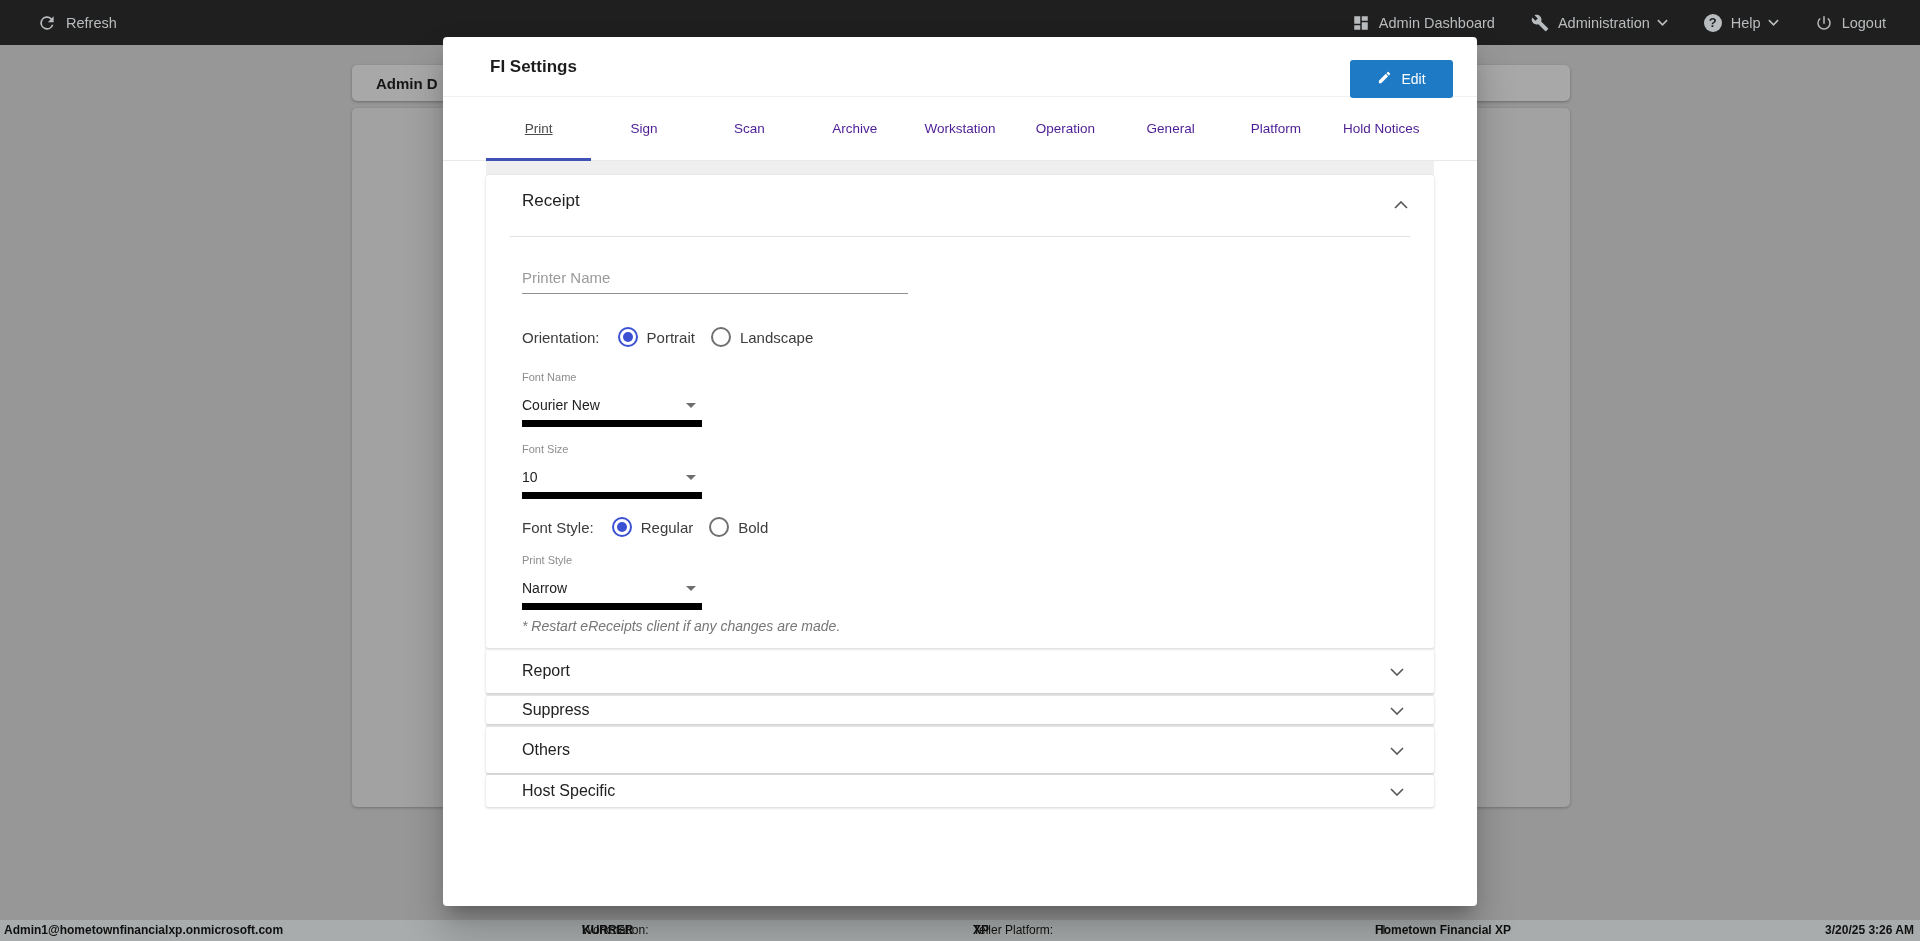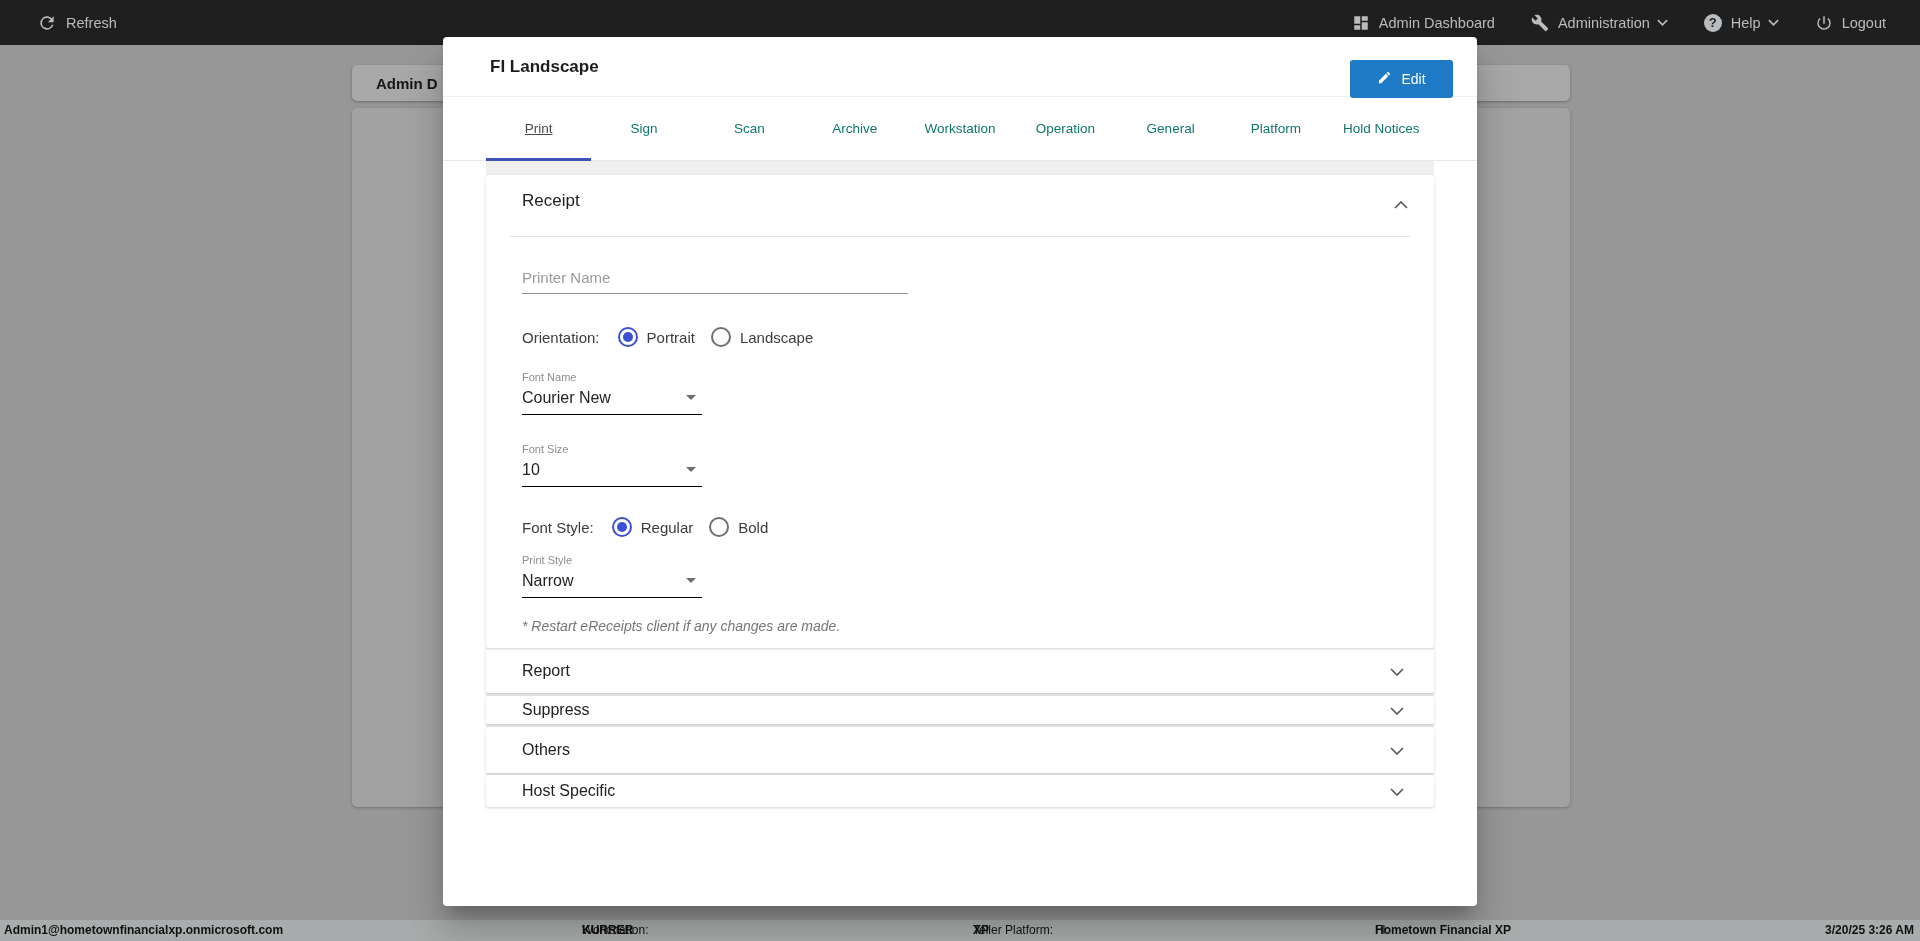--- a/index.html
+++ b/index.html
@@ -68,21 +68,21 @@
     position:absolute; top:23px; right:24px; width:103px; height:38px;
     background:#1e7ac4; color:#fff; border:none; border-radius:3px;
     display:flex; align-items:center; justify-content:center; gap:9px;
     font-size:14px; font-family:inherit; cursor:pointer;
   }
 
   
   .tabbar { height:64px; border-bottom:1px solid #e9e9e9; display:flex; padding:0 43px; }
   .tab {
     flex:1; display:flex; align-items:center; justify-content:center;
-    font-size:13.5px; color:#0f766e; position:relative; cursor:pointer; white-space:nowrap;
+    font-size:13.5px; color:#4c1d95; position:relative; cursor:pointer; white-space:nowrap;
   }
   .tab.active { color:#4a4a4a;text-decoration:underline; }
   .tab.active::after {
     content:""; position:absolute; left:0; right:0; bottom:-1px; height:3px; background:#3f51b5;
   }
 
   
   .content { margin:0 43px; background:#efefef; padding-top:14px; }
   .card { background:#fff; border-radius:2px; box-shadow:0 1px 3px rgba(0,0,0,.18); }
   .card-receipt { position:relative; height:473px; }
@@ -123,22 +123,22 @@
   .radio.selected::after {
     content:""; position:absolute; inset:3px; border-radius:50%; background:#3b50d2;
   }
 
   .field { position:absolute; left:36px; width:180px; cursor:pointer; }
   .field-font-name  { top:196px; }
   .field-font-size  { top:268px; }
   .field-print-style{ top:379px; }
   .flabel { font-size:11px; color:#8d8d8d; }
   .fvalue {
-    position:relative; margin-top:3px; padding:3px 0 7px;
-    border-bottom:1px solid #000000; font-size:16px; color:#222;
+    position:relative; margin-top:11px; padding:3px 0 7px;
+    border-bottom:7px solid #000000; font-size:14px; color:#222;
   }
   .select-arrow {
     position:absolute; right:6px; top:9px; width:0; height:0;
     border-left:5px solid transparent; border-right:5px solid transparent;
     border-top:5px solid #6e6e6e;
   }
 
   .note { position:absolute; left:36px; top:443px; font-style:italic; font-size:14px; color:#767676; }
 </style>
 </head>
@@ -207,21 +207,21 @@
   <div class="statusbar">
     <span class="sb-user">Admin1@hometownfinancialxp.onmicrosoft.com</span>
     <span class="sb-workstation"><span>Workstation: </span><b>KURRER</b></span>
     <span class="sb-teller"><span>Teller Platform: </span><b>XP</b></span>
     <span class="sb-fi"><span>FI: </span><b>Hometown Financial XP</b></span>
     <span class="sb-datetime">3/20/25 3:26 AM</span>
   </div>
 
   <div class="modal">
     <div class="modal-header">
-      <span class="modal-title">FI Landscape</span>
+      <span class="modal-title">FI Settings</span>
       <button class="edit-btn">
         <span>
           <svg width="15" height="15" viewBox="0 0 24 24" fill="#ffffff">
               <path d="M3 17.25V21h3.75L17.81 9.94l-3.75-3.75L3 17.25zM20.71 7.04a1 1 0 0 0 0-1.41l-2.34-2.34a1 1 0 0 0-1.41 0l-1.83 1.83 3.75 3.75 1.83-1.83z"></path>
             </svg>
         </span>
         <span>Edit</span>
       </button>
     </div>
 

